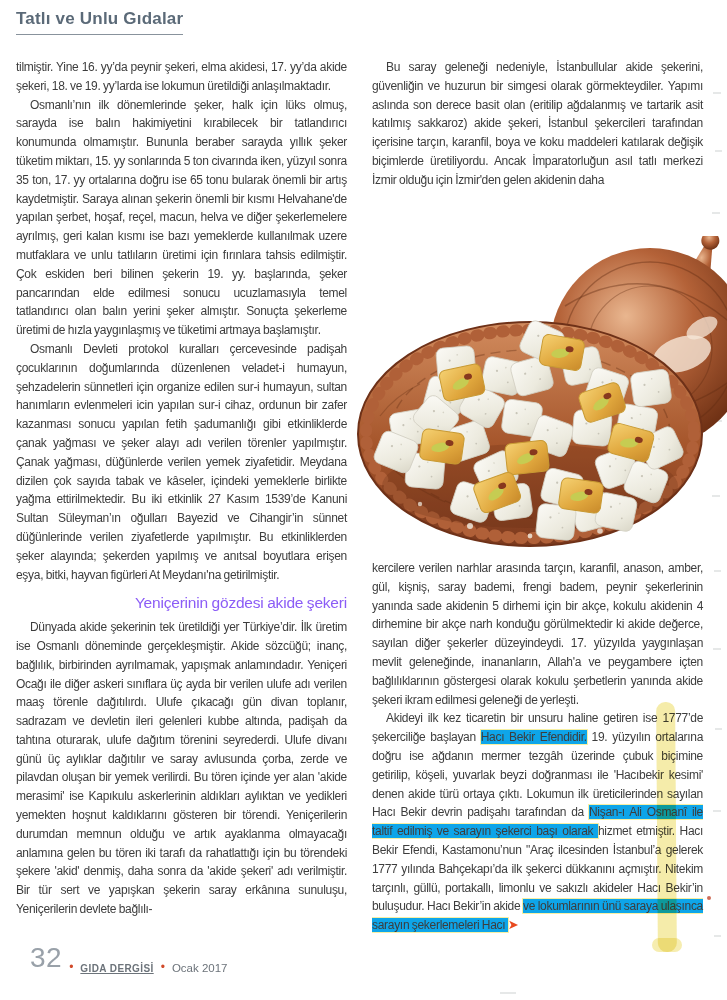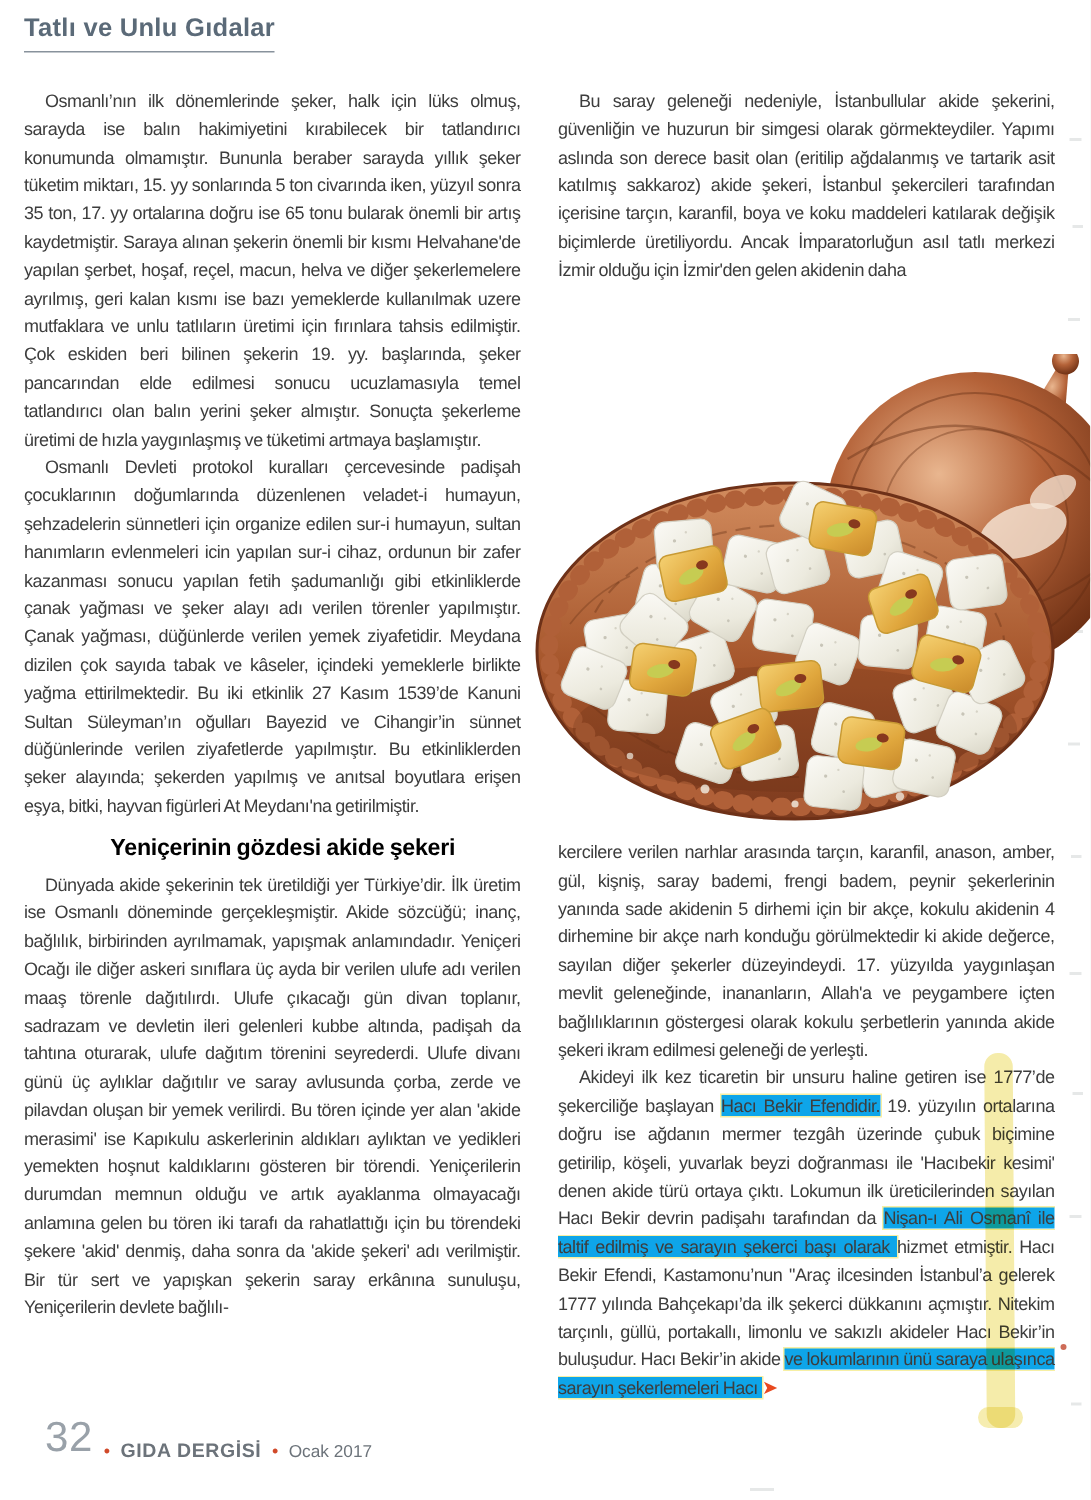--- a/index.html
+++ b/index.html
@@ -33,22 +33,22 @@
   .col p{margin:0;}
   .ind{text-indent:14px;}
   .cont{text-indent:0;}
   .col-left{left:16px;top:58px;}
   .col-right-top{left:372px;top:58px;}
   .col-right-bottom{left:372px;top:559px;}
   .narrow{width:222px;text-align:left;}
   h2.sec{
     margin:10px 0 5px 0;
     text-indent:14px;
-    font-size:15.5px;font-weight:bold;color:#000000;
-    letter-spacing:-0.2px;text-align:center;
+    font-size:15.5px;font-weight:normal;color:#8b5cf6;
+    letter-spacing:-0.2px;text-align:right;
   }
   
   .hl{
     background:#0ea5e9;
     box-shadow:0 0 0 1px #f7efa3;
   }
   .arrow{
     color:#e8491f;font-size:13px;letter-spacing:0;
   }
   .stripe{
@@ -70,36 +70,37 @@
     z-index:1;
   }
   
   .footer{
     position:absolute;left:30px;top:942px;
     display:flex;align-items:flex-end;gap:7px;
     z-index:2;
   }
   .footer .pn{font-size:28px;color:#99a1a9;font-weight:400;letter-spacing:.5px;}
   .footer .dot{color:#d14a2a;font-size:12px;}
-  .footer .mag{font-size:13px;font-weight:bold;color:#6c737a;letter-spacing:.4px;}
+  .footer .mag{font-size:10px;font-weight:bold;color:#6c737a;letter-spacing:.4px;text-decoration:underline;}
   .footer .iss{font-size:11.5px;color:#6c737a;}
   
   .art{position:absolute;background:#d9dbdc;opacity:.65;z-index:0;}
   .art.red{background:#c2472e;opacity:.8;}
 </style>
 </head>
 <body>
 
 <div class="page">
 
   <div class="header">
     <span class="title">Tatlı ve Unlu Gıdalar</span>
   </div>
 
   <div class="col col-left">
+    <p class="cont">tilmiştir. Yine 16. yy’da peynir şekeri, elma akidesi, 17. yy’da akide şekeri, 18. ve 19. yy’larda ise lokumun üretildiği anlaşılmaktadır.</p>
     <p class="ind">Osmanlı’nın ilk dönemlerinde şeker, halk için lüks olmuş, sarayda ise balın hakimiyetini kırabilecek bir tatlandırıcı konumunda olmamıştır. Bununla beraber sarayda yıllık şeker tüketim miktarı, 15. yy sonlarında 5 ton civarında iken, yüzyıl sonra 35 ton, 17. yy ortalarına doğru ise 65 tonu bularak önemli bir artış kaydetmiştir. Saraya alınan şekerin önemli bir kısmı Helvahane'de yapılan şerbet, hoşaf, reçel, macun, helva ve diğer şekerlemelere ayrılmış, geri kalan kısmı ise bazı yemeklerde kullanılmak uzere mutfaklara ve unlu tatlıların üretimi için fırınlara tahsis edilmiştir. Çok eskiden beri bilinen şekerin 19. yy. başlarında, şeker pancarından elde edilmesi sonucu ucuzlamasıyla temel tatlandırıcı olan balın yerini şeker almıştır. Sonuçta şekerleme üretimi de hızla yaygınlaşmış ve tüketimi artmaya başlamıştır.</p>
     <p class="ind">Osmanlı Devleti protokol kuralları çercevesinde padişah çocuklarının doğumlarında düzenlenen veladet-i humayun, şehzadelerin sünnetleri için organize edilen sur-i humayun, sultan hanımların evlenmeleri icin yapılan sur-i cihaz, ordunun bir zafer  kazanması sonucu yapılan fetih şadumanlığı gibi  etkinliklerde  çanak yağması ve şeker alayı adı verilen törenler yapılmıştır.  Çanak yağması, düğünlerde verilen yemek ziyafetidir. Meydana dizilen çok sayıda tabak ve kâseler, içindeki yemeklerle birlikte yağma ettirilmektedir.  Bu iki etkinlik 27 Kasım 1539’de Kanuni Sultan Süleyman’ın oğulları Bayezid ve Cihangir’in sünnet düğünlerinde verilen ziyafetlerde yapılmıştır. Bu etkinliklerden şeker alayında; şekerden yapılmış ve anıtsal boyutlara erişen eşya, bitki, hayvan figürleri At Meydanı'na getirilmiştir.</p>
     <h2 class="sec">Yeniçerinin gözdesi akide şekeri</h2>
     <p class="ind">Dünyada akide şekerinin tek üretildiği yer Türkiye’dir. İlk üretim ise Osmanlı döneminde gerçekleşmiştir.  Akide sözcüğü; inanç, bağlılık, birbirinden ayrılmamak, yapışmak anlamındadır. Yeniçeri Ocağı ile diğer askeri sınıflara üç ayda bir verilen ulufe adı verilen maaş törenle dağıtılırdı. Ulufe çıkacağı gün divan toplanır, sadrazam ve devletin ileri gelenleri kubbe altında, padişah da tahtına oturarak, ulufe dağıtım törenini seyrederdi.  Ulufe divanı günü üç aylıklar dağıtılır ve saray avlusunda çorba, zerde ve pilavdan oluşan bir yemek verilirdi. Bu tören içinde yer alan 'akide merasimi' ise Kapıkulu askerlerinin aldıkları aylıktan ve yedikleri yemekten hoşnut kaldıklarını gösteren bir törendi. Yeniçerilerin durumdan memnun olduğu ve artık ayaklanma olmayacağı anlamına gelen bu tören iki tarafı da rahatlattığı için bu törendeki şekere 'akid' denmiş, daha sonra da 'akide şekeri' adı verilmiştir.  Bir tür sert ve yapışkan şekerin saray erkânına sunuluşu, Yeniçerilerin devlete bağlılı-</p>
   </div>
 
   <div class="col col-right-top">
     <p class="ind">Bu saray geleneği nedeniyle, İstanbullular akide şekerini,  güvenliğin ve huzurun bir simgesi olarak görmekteydiler. Yapımı aslında son derece basit olan (eritilip ağdalanmış ve tartarik asit katılmış sakkaroz) akide şekeri, İstanbul şekercileri tarafından içerisine tarçın, karanfil,  boya ve koku maddeleri katılarak değişik biçimlerde üretiliyordu. Ancak İmparatorluğun asıl tatlı merkezi İzmir olduğu için İzmir'den gelen akidenin daha</p>
   </div>
 

